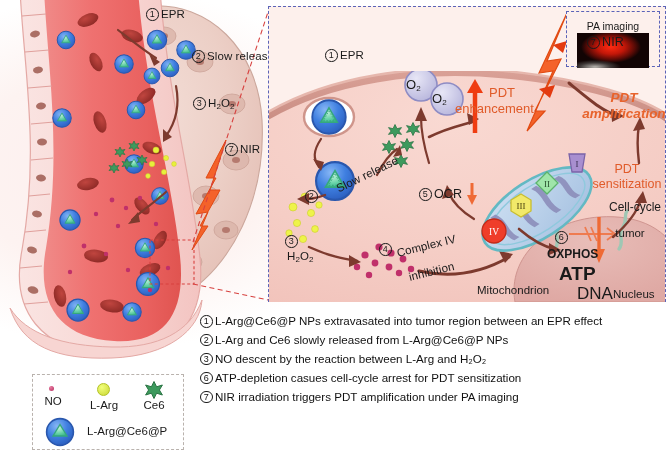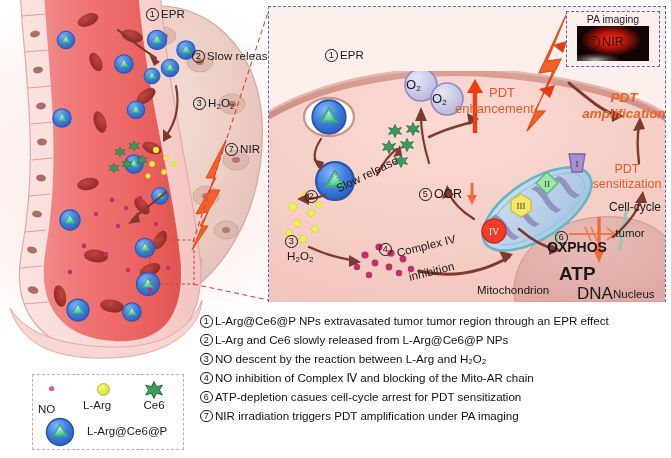--- a/index.html
+++ b/index.html
@@ -25,21 +25,21 @@
            border:1.1px solid #1a1a1a;border-radius:50%;text-align:center;
            font-size:9px;vertical-align:1px;margin-right:2.5px;box-sizing:border-box;}
   .orange{color:#e05b2a;}
   .orange-b{color:#e8632c;font-style:italic;font-weight:bold;}
   .rot{transform-origin:left center;}
   .sub{font-size:8px;vertical-align:-2px;}
 
   
   #pa{position:absolute;right:5px;top:4px;width:94px;height:56px;
       border:1.3px dashed #5b63b8;background:#fdf0ec;box-sizing:border-box;}
-  #pa .cap{font-size:10.5px;text-align:center;margin-top:1px;}
+  #pa .cap{font-size:10.5px;text-align:center;margin-top:8px;}
   #pa .img{width:72px;height:35px;margin:1px auto 0;
            background:radial-gradient(ellipse 30px 16px at 34px 14px,#ff2b12 0%,#c21709 45%,#5d0b06 78%,#120404 100%),#000;
            position:relative;overflow:hidden;}
   #pa .img:after{content:"";position:absolute;left:0;bottom:0;width:100%;height:12px;
       background:radial-gradient(ellipse 26px 7px at 18px 11px,#b9b5b0 0%,rgba(90,88,86,.6) 60%,rgba(0,0,0,0) 100%);}
 
   
   #legend{position:absolute;left:32px;top:374px;width:152px;height:76px;
           border:1.2px dashed #b9b2ad;box-sizing:border-box;}
   #legend .row{position:absolute;}
@@ -540,21 +540,21 @@
       <span class="circnum">5</span><span>OCR</span>
     </div>
     <svg class="abs" style="left:196px;top:176px;width:14px;height:24px">
       <path d="M7,0 L7,14" stroke="#ef6a35" stroke-width="3"></path>
         <path d="M7,22 L2,12 L12,12 Z" fill="#ef6a35"></path>
     </svg>
 
     <div class="abs lbl nw" style="left:286px;top:224px">
       <span class="circnum">6</span>
     </div>
-    <div class="abs nw" style="left:278px;top:232px;font-size:14px;font-weight:bold">OXPHOS</div>
+    <div class="abs nw" style="left:278px;top:240px;font-size:12px;font-weight:bold">OXPHOS</div>
     <div class="abs nw" style="left:290px;top:256px;font-size:19px;font-weight:bold">ATP</div>
 
     <div class="abs lbl nw lblbig" style="left:318px;top:28px">
       <span class="circnum">7</span><span>NIR</span>
     </div>
 
     <div class="abs nw" style="left:137px;top:70px;font-size:13px">
       <span>O</span><span class="sub">2</span>
     </div>
     <div class="abs nw" style="left:163px;top:84px;font-size:13px">
@@ -575,26 +575,26 @@
 
     <div class="abs nw" style="left:208px;top:277px;font-size:11.5px">Mitochondrion</div>
     <div class="abs nw" style="left:308px;top:277px;font-size:17px">DNA</div>
     <div class="abs nw" style="left:344px;top:281px;font-size:11.5px">Nucleus</div>
   </div>
 
   <div id="legend">
     <div class="row" style="left:16px;top:11px">
       <div class="ico-no"></div>
     </div>
-    <div class="row lg-txt" style="left:5px;top:28px;width:30px;">NO</div>
+    <div class="row lg-txt" style="left:5px;top:20px;width:30px;text-align:center">NO</div>
 
     <div class="row" style="left:64px;top:8px">
       <div class="ico-larg"></div>
     </div>
-    <div class="row lg-txt" style="left:50px;top:24px;width:42px;text-align:left">L-Arg</div>
+    <div class="row lg-txt" style="left:50px;top:24px;width:42px;text-align:center">L-Arg</div>
 
     <svg class="row" style="left:110px;top:5px;width:22px;height:20px" viewBox="0 0 22 20">
       <path d="M11,1.5 L13.6,6.8 L19.4,5 L16.4,10 L19.4,15 L13.6,13.2 L11,18.5 L8.4,13.2 L2.6,15 L5.6,10 L2.6,5 L8.4,6.8 Z" fill="#3d9a5d" stroke="#2a7444" stroke-width="1"></path>
     </svg>
     <div class="row lg-txt" style="left:104px;top:24px;width:34px;text-align:center">Ce6</div>
 
     <svg class="row" style="left:12px;top:42px;width:30px;height:30px" viewBox="0 0 30 30">
       <defs>
         <radialGradient id="gNPleg" cx="38%" cy="28%" r="72%">
           <stop offset="0%" stop-color="#86b6f5"></stop>
@@ -608,32 +608,29 @@
         </radialGradient>
       </defs>
       <circle cx="15" cy="15" r="13.4" fill="url(#gNPleg)" stroke="#2a57ad" stroke-width="1.6"></circle>
       <path d="M15,7.5 L22,19 L8,19 Z" fill="url(#gCoreleg)" stroke="#35a87d" stroke-width="1.4"></path>
     </svg>
     <div class="row lg-txt" style="left:54px;top:50px">L-Arg@Ce6@P</div>
   </div>
 
   <div id="caps">
     <div class="cap">
-      <span class="circnum">1</span><span>L-Arg@Ce6@P NPs extravasated tumor tumor region through an EPR effect</span>
+      <span class="circnum">1</span><span>L-Arg@Ce6@P NPs extravasated into tumor region between an EPR effect</span>
     </div>
     <div class="cap">
       <span class="circnum">2</span><span>L-Arg and Ce6 slowly released from L-Arg@Ce6@P NPs</span>
     </div>
     <div class="cap">
       <span class="circnum">3</span><span>NO descent by the reaction between L-Arg and H₂O₂</span>
     </div>
     <div class="cap">
-      <span class="circnum">4</span><span>NO inhibition of Complex Ⅳ and blocking of the Mito-AR chain</span>
-    </div>
-    <div class="cap">
       <span class="circnum">6</span><span>ATP-depletion casues cell-cycle arrest for PDT sensitization</span>
     </div>
     <div class="cap">
       <span class="circnum">7</span><span>NIR irradiation triggers PDT amplification under PA imaging</span>
     </div>
   </div>
 
 </div>
 
 </body></html>

